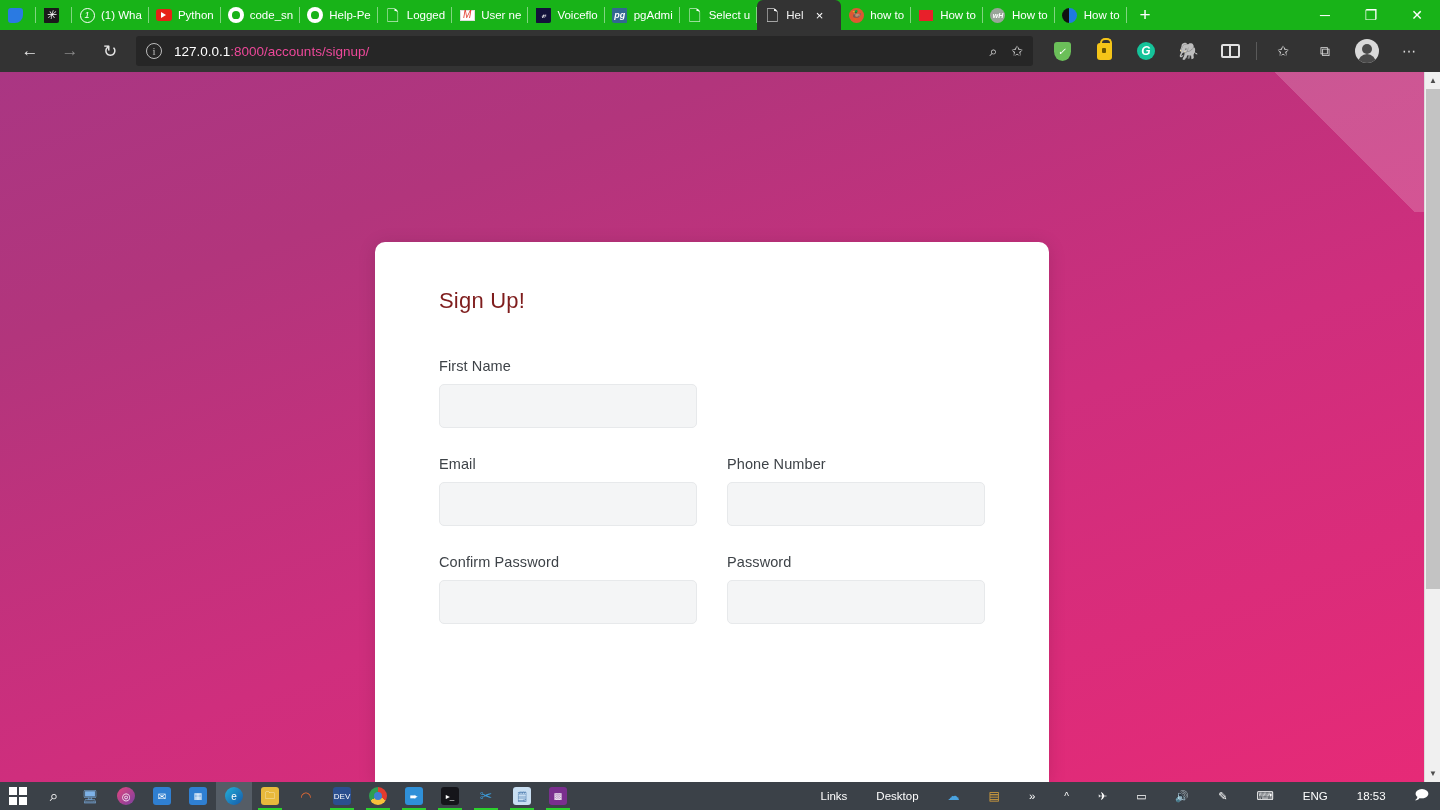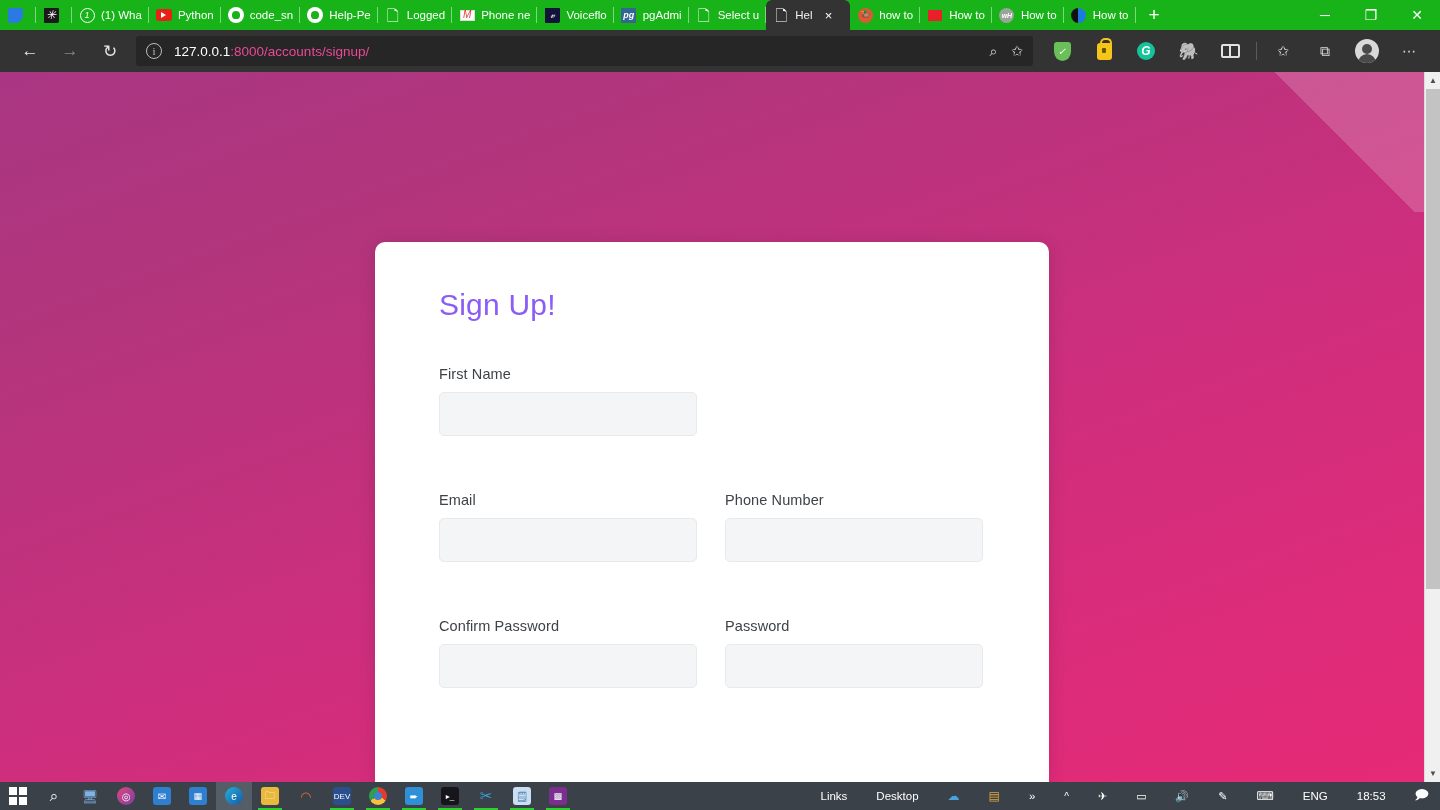--- a/index.html
+++ b/index.html
@@ -140,25 +140,25 @@
     position:absolute; top:34px; left:0; width:1424px; text-align:center;
     font-size:30px; color:#1d1020; font-weight:400; letter-spacing:.2px;
   }
   .card {
     position:absolute; top:170px; left:375px; width:674px; min-height:540px;
     background:#ffffff; border-radius:10px 10px 0 0;
     box-shadow:0 2px 18px rgba(0,0,0,.13);
     padding:46px 62px 0 64px;
   }
   .card-title {
-    font-size:30px; color:#8b5cf6; font-weight:400; margin-bottom:44px;
+    font-size:22px; color:#7f1d1d; font-weight:400; margin-bottom:44px;
     letter-spacing:.2px;
   }
   .form-grid {
-    display:grid; grid-template-columns:258px 258px; column-gap:30px; row-gap:0;gap:28px;
+    display:grid; grid-template-columns:258px 258px; column-gap:30px; row-gap:0;
   }
   .field { margin-bottom:28px; }
   .field.empty { visibility:hidden; }
   .field label {
     display:block; font-size:14.5px; color:#3e4348; margin-bottom:10px;
     letter-spacing:.1px;
   }
   .field input {
     width:258px; height:44px; background:#f4f5f6;
     border:1px solid #e7e9eb; border-radius:5px;
@@ -260,21 +260,21 @@
     </div>
     <div class="tab" style="max-width:86px">
       <span class="favicon fi-doc">🗋</span>
       <span class="tab-label">Logged </span>
       <span class="tsep"></span>
     </div>
     <div class="tab" style="max-width:86px">
       <span class="favicon">
           <i class="fi-gmail">M</i>
         </span>
-      <span class="tab-label">Phone ne</span>
+      <span class="tab-label">User ne</span>
       <span class="tsep"></span>
     </div>
     <div class="tab" style="max-width:86px">
       <span class="favicon">
           <i class="fi-vf">𝓋</i>
         </span>
       <span class="tab-label">Voiceflo</span>
       <span class="tsep"></span>
     </div>
     <div class="tab" style="max-width:80px">

